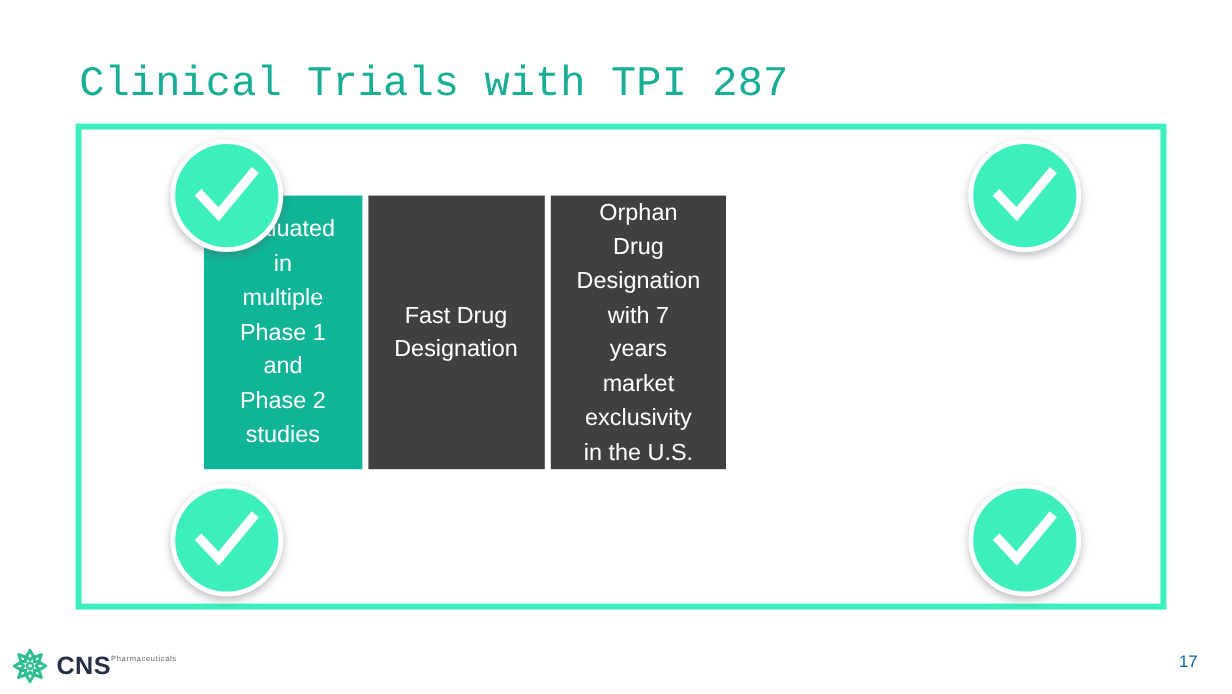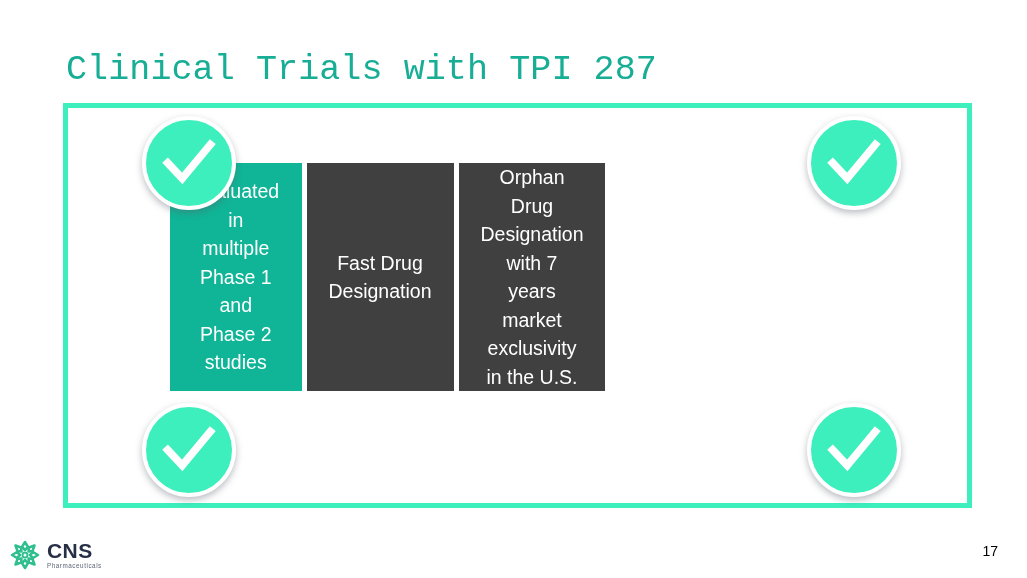--- a/index.html
+++ b/index.html
@@ -109,21 +109,21 @@
     align-items: center;
     gap: 6px;
   }
   #logo-mark {
     width: 32px;
     height: 32px;
     display: block;
   }
   #logo-wordmark {
     display: flex;
-    flex-direction: column;
+    flex-direction: row;
     justify-content: flex-start;
     line-height: 1;
   }
   #logo-name {
     font-size: 21px;
     font-weight: bold;
     color: #262F45;
     letter-spacing: 0.4px;
   }
   #logo-tagline {
@@ -132,21 +132,21 @@
     letter-spacing: 0.55px;
     margin-top: 2px;
   }
 
   
   #page-number {
     position: absolute;
     right: 29px;
     top: 543px;
     font-size: 14px;
-    color: #000000;
+    color: #0369a1;
   }
 </style>
 </head>
 <body>
 
 <div id="slide">
 
   <div id="slide-title">Clinical Trials with TPI 287</div>
 
   <div id="content-frame"></div>

